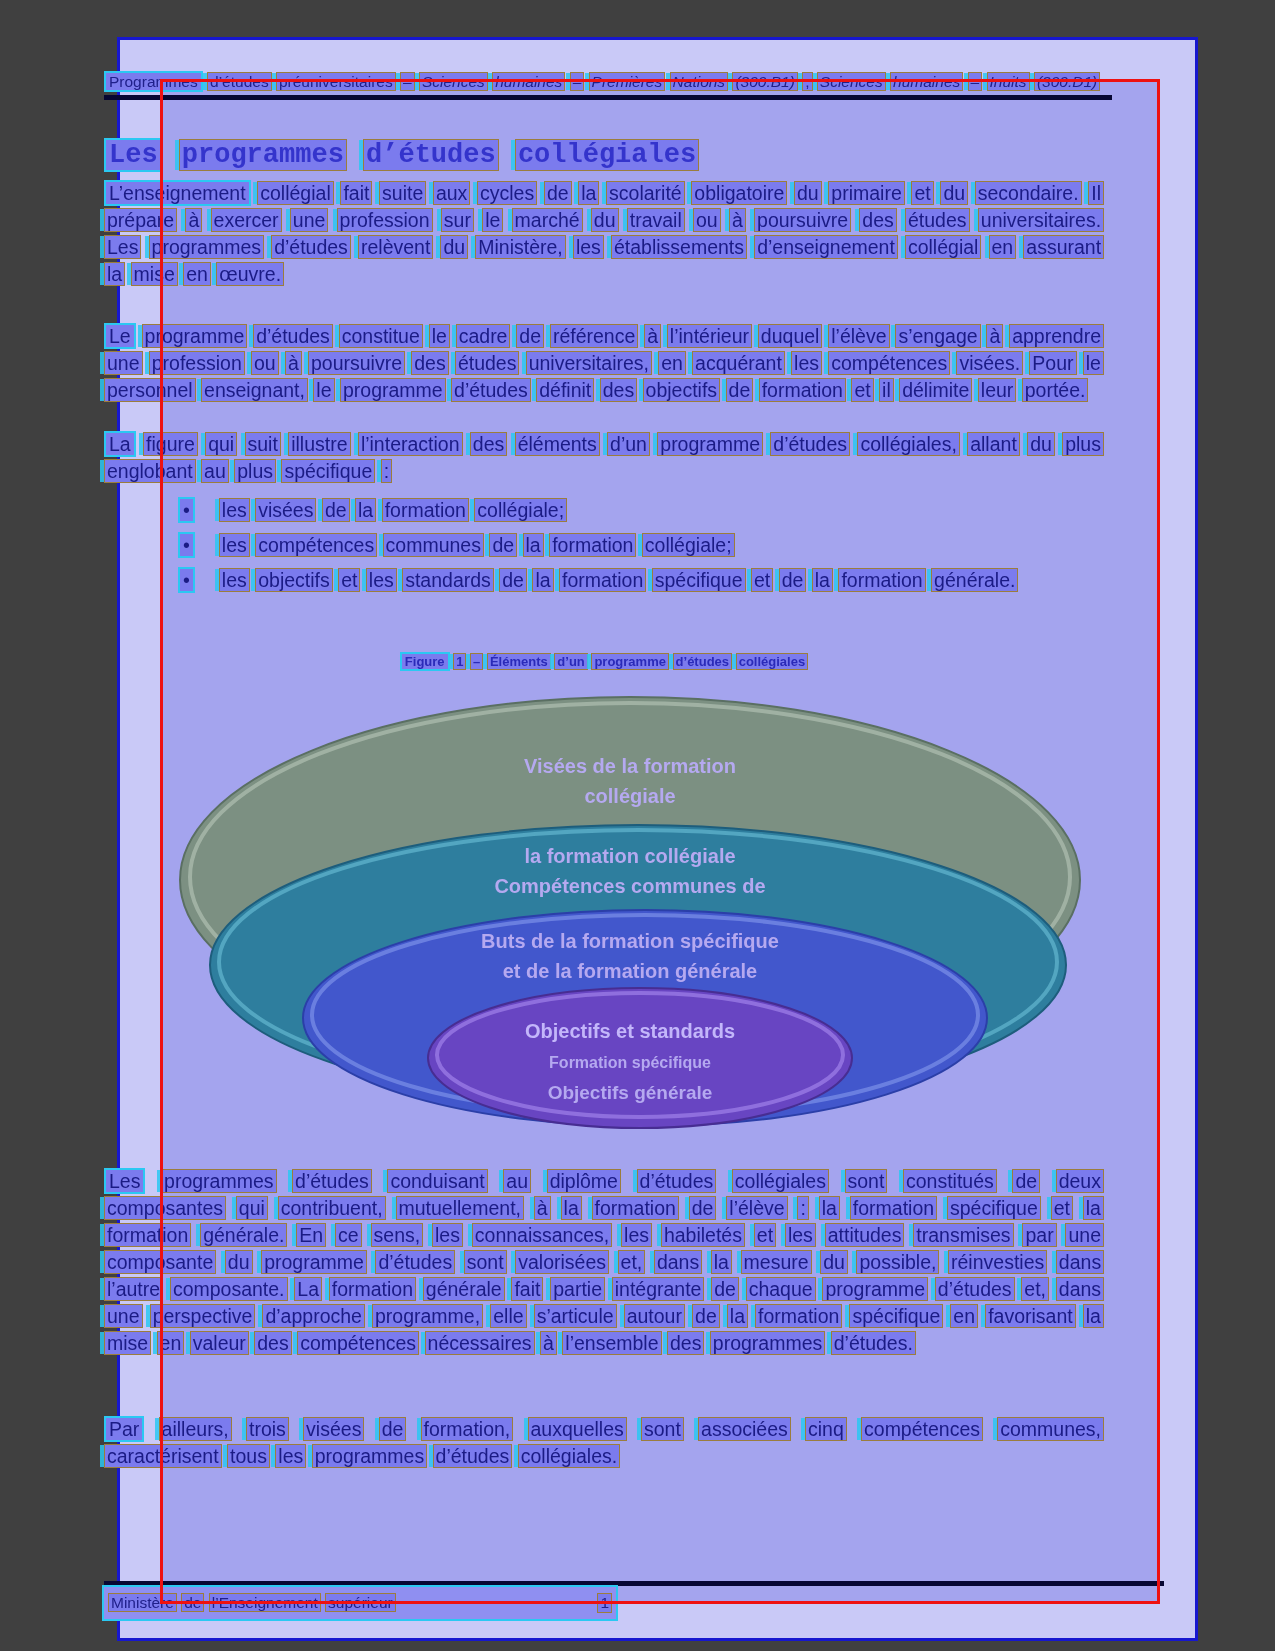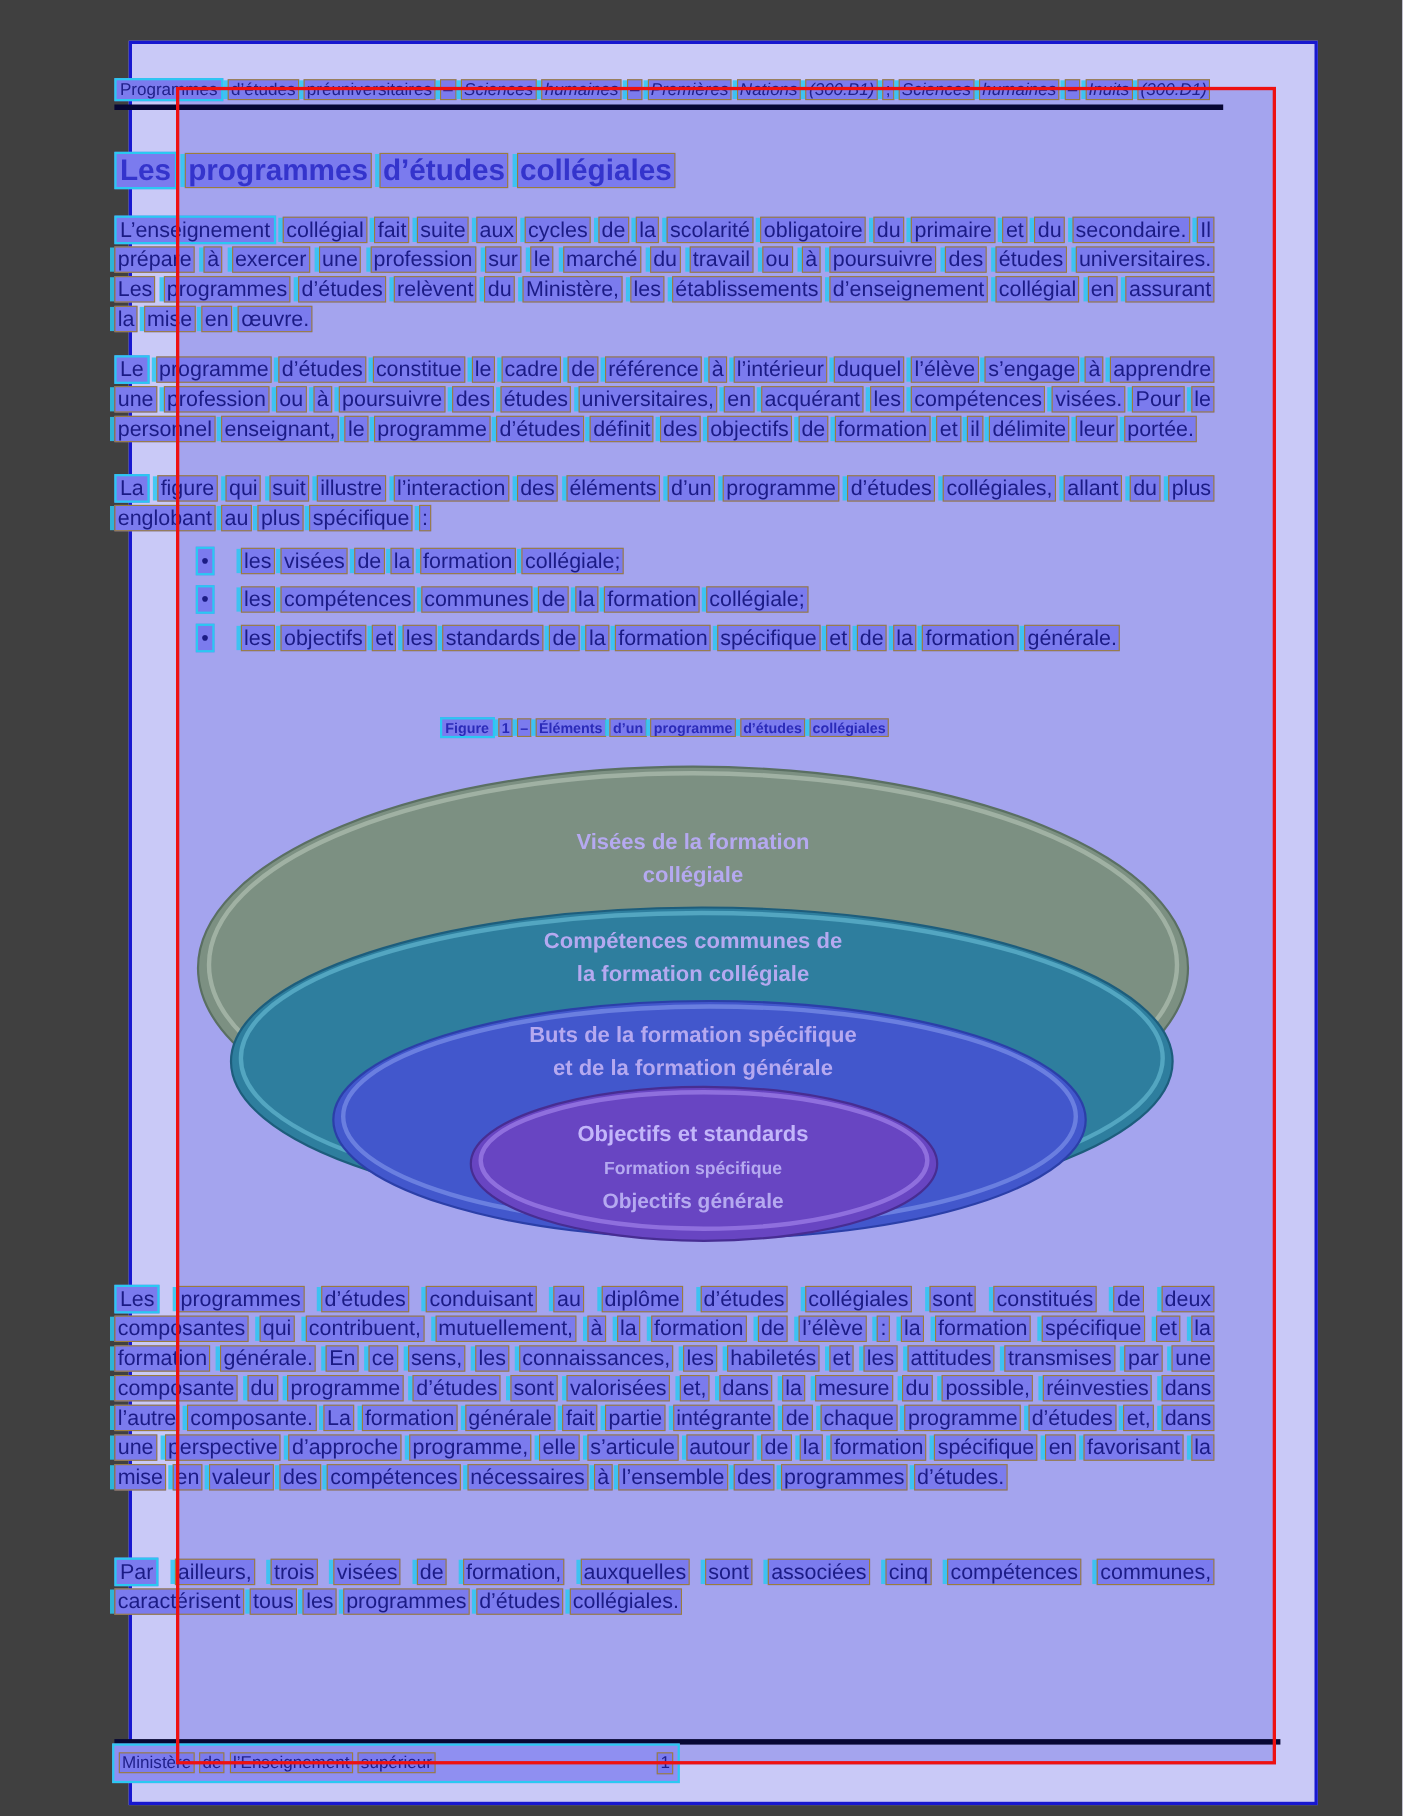--- a/index.html
+++ b/index.html
@@ -16,22 +16,22 @@
   .hrule-bottom{left:104px;top:1581px;width:1060px;}
 
   .textblock{position:absolute;left:104px;width:1000px;color:#1b1b85;
         font-size:19.5px;line-height:27px;text-align:justify;text-align-last:left;z-index:10;}
   .w{background:#7b7bee;border:1px solid rgba(158,125,40,0.9);padding:0 2px;
         box-shadow:-5px 0 0 -1px rgba(43,200,242,0.85);white-space:nowrap;}
   .w.first{border:2px solid #2bc8f2;box-shadow:none;padding:0 3px;}
   .w.it{font-style:italic;}
 
   .header-line{top:71px;font-size:15.5px;line-height:21px;color:#20208a;}
-  .doc-title{top:138px;font-size:27px;line-height:34px;font-weight:bold;color:#3434cc;}
-  .p1{top:196px;} .p2{top:323px;} .p3{top:431px;}
+  .doc-title{top:138px;font-size:27px;line-height:34px;font-weight:bold;color:#3434cc;font-family:Liberation Mono, monospace;}
+  .p1{top:180px;} .p2{top:323px;} .p3{top:431px;}
   .bullets{top:497px;}
   .bullets .li{padding-left:74px;margin-bottom:8px;line-height:27px;text-align:left;}
   .bullets .marker{margin-right:24px;}
   .caption{top:648px;font-size:13px;font-weight:bold;color:#2a2ab8;text-align:center;text-align-last:center;}
   .p4{top:1168px;} .p5{top:1376px;margin-top:40px;}
 
   .diagram{position:absolute;left:170px;top:690px;width:920px;height:460px;z-index:5;}
   .ring-label{position:absolute;left:180px;width:900px;text-align:center;color:#b5a9f0;
         font-weight:bold;font-size:20px;line-height:30px;z-index:6;}
   .lbl1{top:751px;} .lbl2{top:841px;} .lbl3{top:926px;}
@@ -90,22 +90,22 @@
 
     <ellipse cx="470" cy="368" rx="212" ry="70" stroke="#472d92" stroke-width="2" fill="#6845c2"></ellipse>
     <ellipse cx="470" cy="365" rx="203" ry="62" fill="none" stroke="rgba(170,140,240,0.6)" stroke-width="4"></ellipse>
   </svg>
 
   <div class="ring-label lbl1">
     <div>Visées de la formation</div>
     <div>collégiale</div>
   </div>
   <div class="ring-label lbl2">
+    <div>la formation collégiale</div>
     <div>Compétences communes de</div>
-    <div>la formation collégiale</div>
   </div>
   <div class="ring-label lbl3">
     <div>Buts de la formation spécifique</div>
     <div>et de la formation générale</div>
   </div>
   <div class="ring-label lbl4a">Objectifs et standards</div>
   <div class="ring-label lbl4b">Formation spécifique</div>
   <div class="ring-label lbl4c">Objectifs générale</div>
 
   <div class="textblock p4"><span class="w first">Les</span> <span class="w">programmes</span> <span class="w">d’études</span> <span class="w">conduisant</span> <span class="w">au</span> <span class="w">diplôme</span> <span class="w">d’études</span> <span class="w">collégiales</span> <span class="w">sont</span> <span class="w">constitués</span> <span class="w">de</span> <span class="w">deux</span> <span class="w">composantes</span> <span class="w">qui</span> <span class="w">contribuent,</span> <span class="w">mutuellement,</span> <span class="w">à</span> <span class="w">la</span> <span class="w">formation</span> <span class="w">de</span> <span class="w">l’élève</span> <span class="w">:</span> <span class="w">la</span> <span class="w">formation</span> <span class="w">spécifique</span> <span class="w">et</span> <span class="w">la</span> <span class="w">formation</span> <span class="w">générale.</span> <span class="w">En</span> <span class="w">ce</span> <span class="w">sens,</span> <span class="w">les</span> <span class="w">connaissances,</span> <span class="w">les</span> <span class="w">habiletés</span> <span class="w">et</span> <span class="w">les</span> <span class="w">attitudes</span> <span class="w">transmises</span> <span class="w">par</span> <span class="w">une</span> <span class="w">composante</span> <span class="w">du</span> <span class="w">programme</span> <span class="w">d’études</span> <span class="w">sont</span> <span class="w">valorisées</span> <span class="w">et,</span> <span class="w">dans</span> <span class="w">la</span> <span class="w">mesure</span> <span class="w">du</span> <span class="w">possible,</span> <span class="w">réinvesties</span> <span class="w">dans</span> <span class="w">l’autre</span> <span class="w">composante.</span> <span class="w">La</span> <span class="w">formation</span> <span class="w">générale</span> <span class="w">fait</span> <span class="w">partie</span> <span class="w">intégrante</span> <span class="w">de</span> <span class="w">chaque</span> <span class="w">programme</span> <span class="w">d’études</span> <span class="w">et,</span> <span class="w">dans</span> <span class="w">une</span> <span class="w">perspective</span> <span class="w">d’approche</span> <span class="w">programme,</span> <span class="w">elle</span> <span class="w">s’articule</span> <span class="w">autour</span> <span class="w">de</span> <span class="w">la</span> <span class="w">formation</span> <span class="w">spécifique</span> <span class="w">en</span> <span class="w">favorisant</span> <span class="w">la</span> <span class="w">mise</span> <span class="w">en</span> <span class="w">valeur</span> <span class="w">des</span> <span class="w">compétences</span> <span class="w">nécessaires</span> <span class="w">à</span> <span class="w">l’ensemble</span> <span class="w">des</span> <span class="w">programmes</span> <span class="w">d’études.</span> </div>

